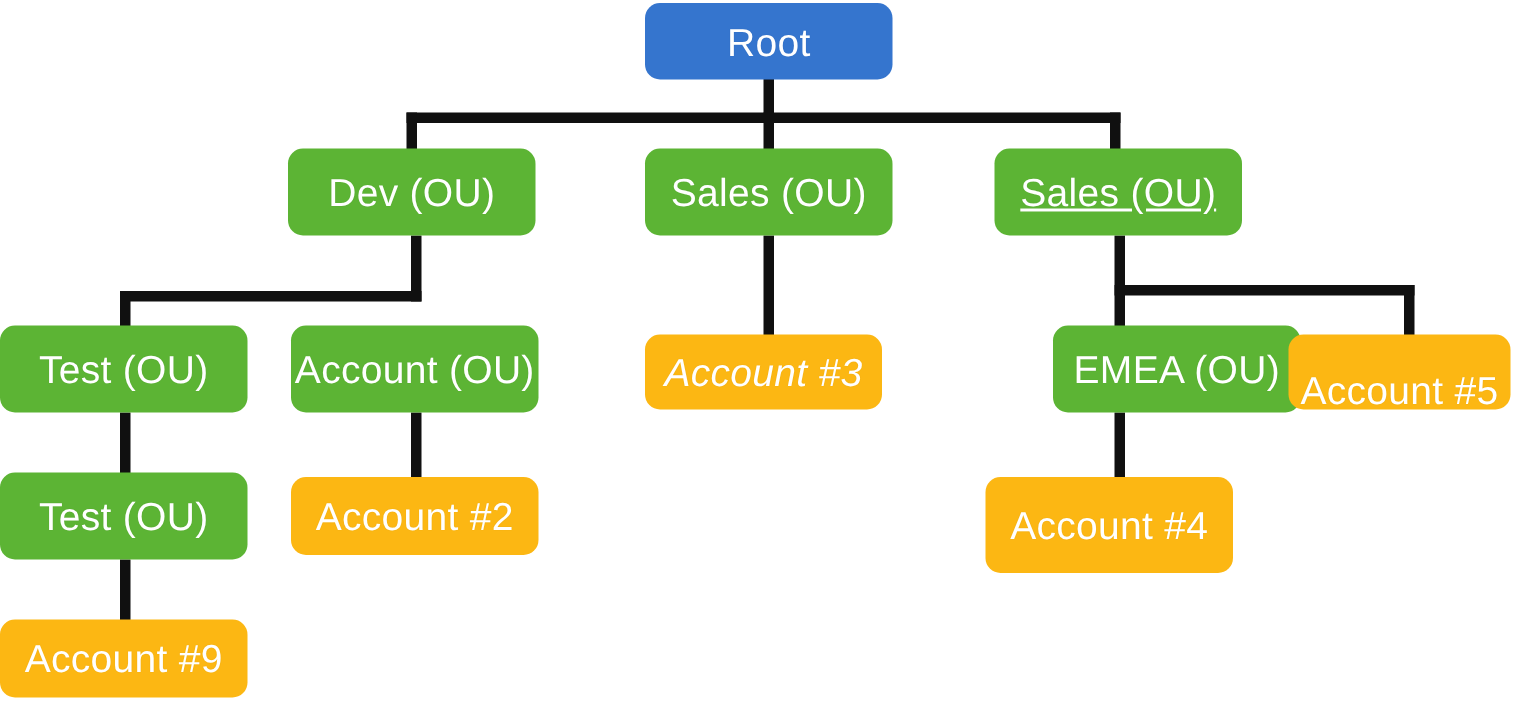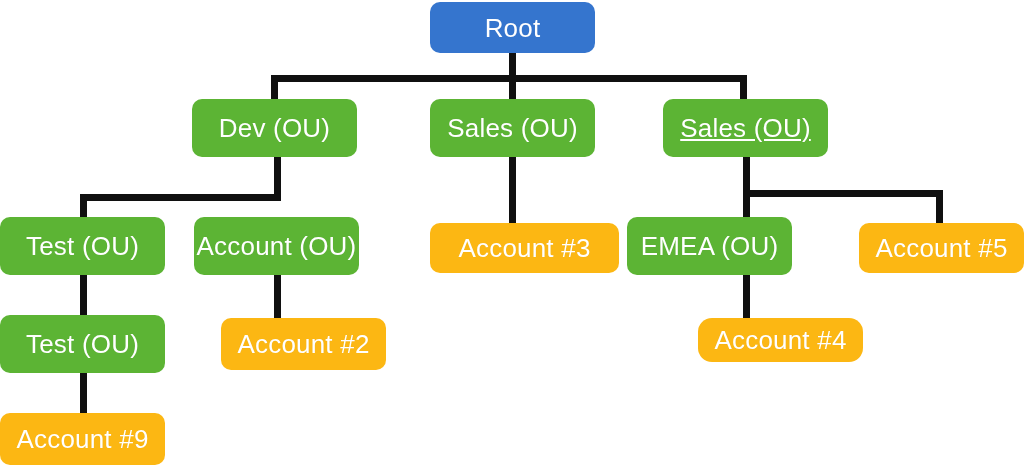--- a/index.html
+++ b/index.html
@@ -79,35 +79,35 @@
       </div>
       <div class="node ou" style="left: 663px; top: 99px; width: 165px; height: 58px; text-decoration: underline;">
         <span>Sales (OU)</span>
       </div>
       <div class="node ou" style="left: 0px; top: 217px; width: 165px; height: 58px;">
         <span>Test (OU)</span>
       </div>
       <div class="node ou" style="left: 194px; top: 217px; width: 165px; height: 58px;">
         <span>Account (OU)</span>
       </div>
-      <div class="node account" style="left: 430px; top: 223px; width: 189px; height: 50px;">
+      <div class="node account" style="left: 430px; top: 223px; width: 158px; height: 50px; font-style: italic;">
         <span>Account #3</span>
       </div>
-      <div class="node ou" style="left: 627px; top: 217px; width: 165px; height: 58px;">
+      <div class="node ou" style="left: 702px; top: 217px; width: 165px; height: 58px;">
         <span>EMEA (OU)</span>
       </div>
-      <div class="node account" style="left: 859px; top: 223px; width: 165px; height: 50px;">
+      <div class="node account" style="left: 859px; top: 223px; width: 148px; height: 50px; align-items: flex-end;">
         <span>Account #5</span>
       </div>
       <div class="node ou" style="left: 0px; top: 315px; width: 165px; height: 58px;">
         <span>Test (OU)</span>
       </div>
-      <div class="node account" style="left: 194px; top: 318px; width: 165px; height: 52px; margin-left: 27px;">
+      <div class="node account" style="left: 194px; top: 318px; width: 165px; height: 52px;">
         <span>Account #2</span>
       </div>
-      <div class="node account" style="left: 698px; top: 318px; width: 165px; height: 44px; border-radius: 14px;">
+      <div class="node account" style="left: 657px; top: 318px; width: 165px; height: 64px;">
         <span>Account #4</span>
       </div>
       <div class="node account" style="left: 0px; top: 413px; width: 165px; height: 52px;">
         <span>Account #9</span>
       </div>
     </div>
 </div>
 
 </body></html>

